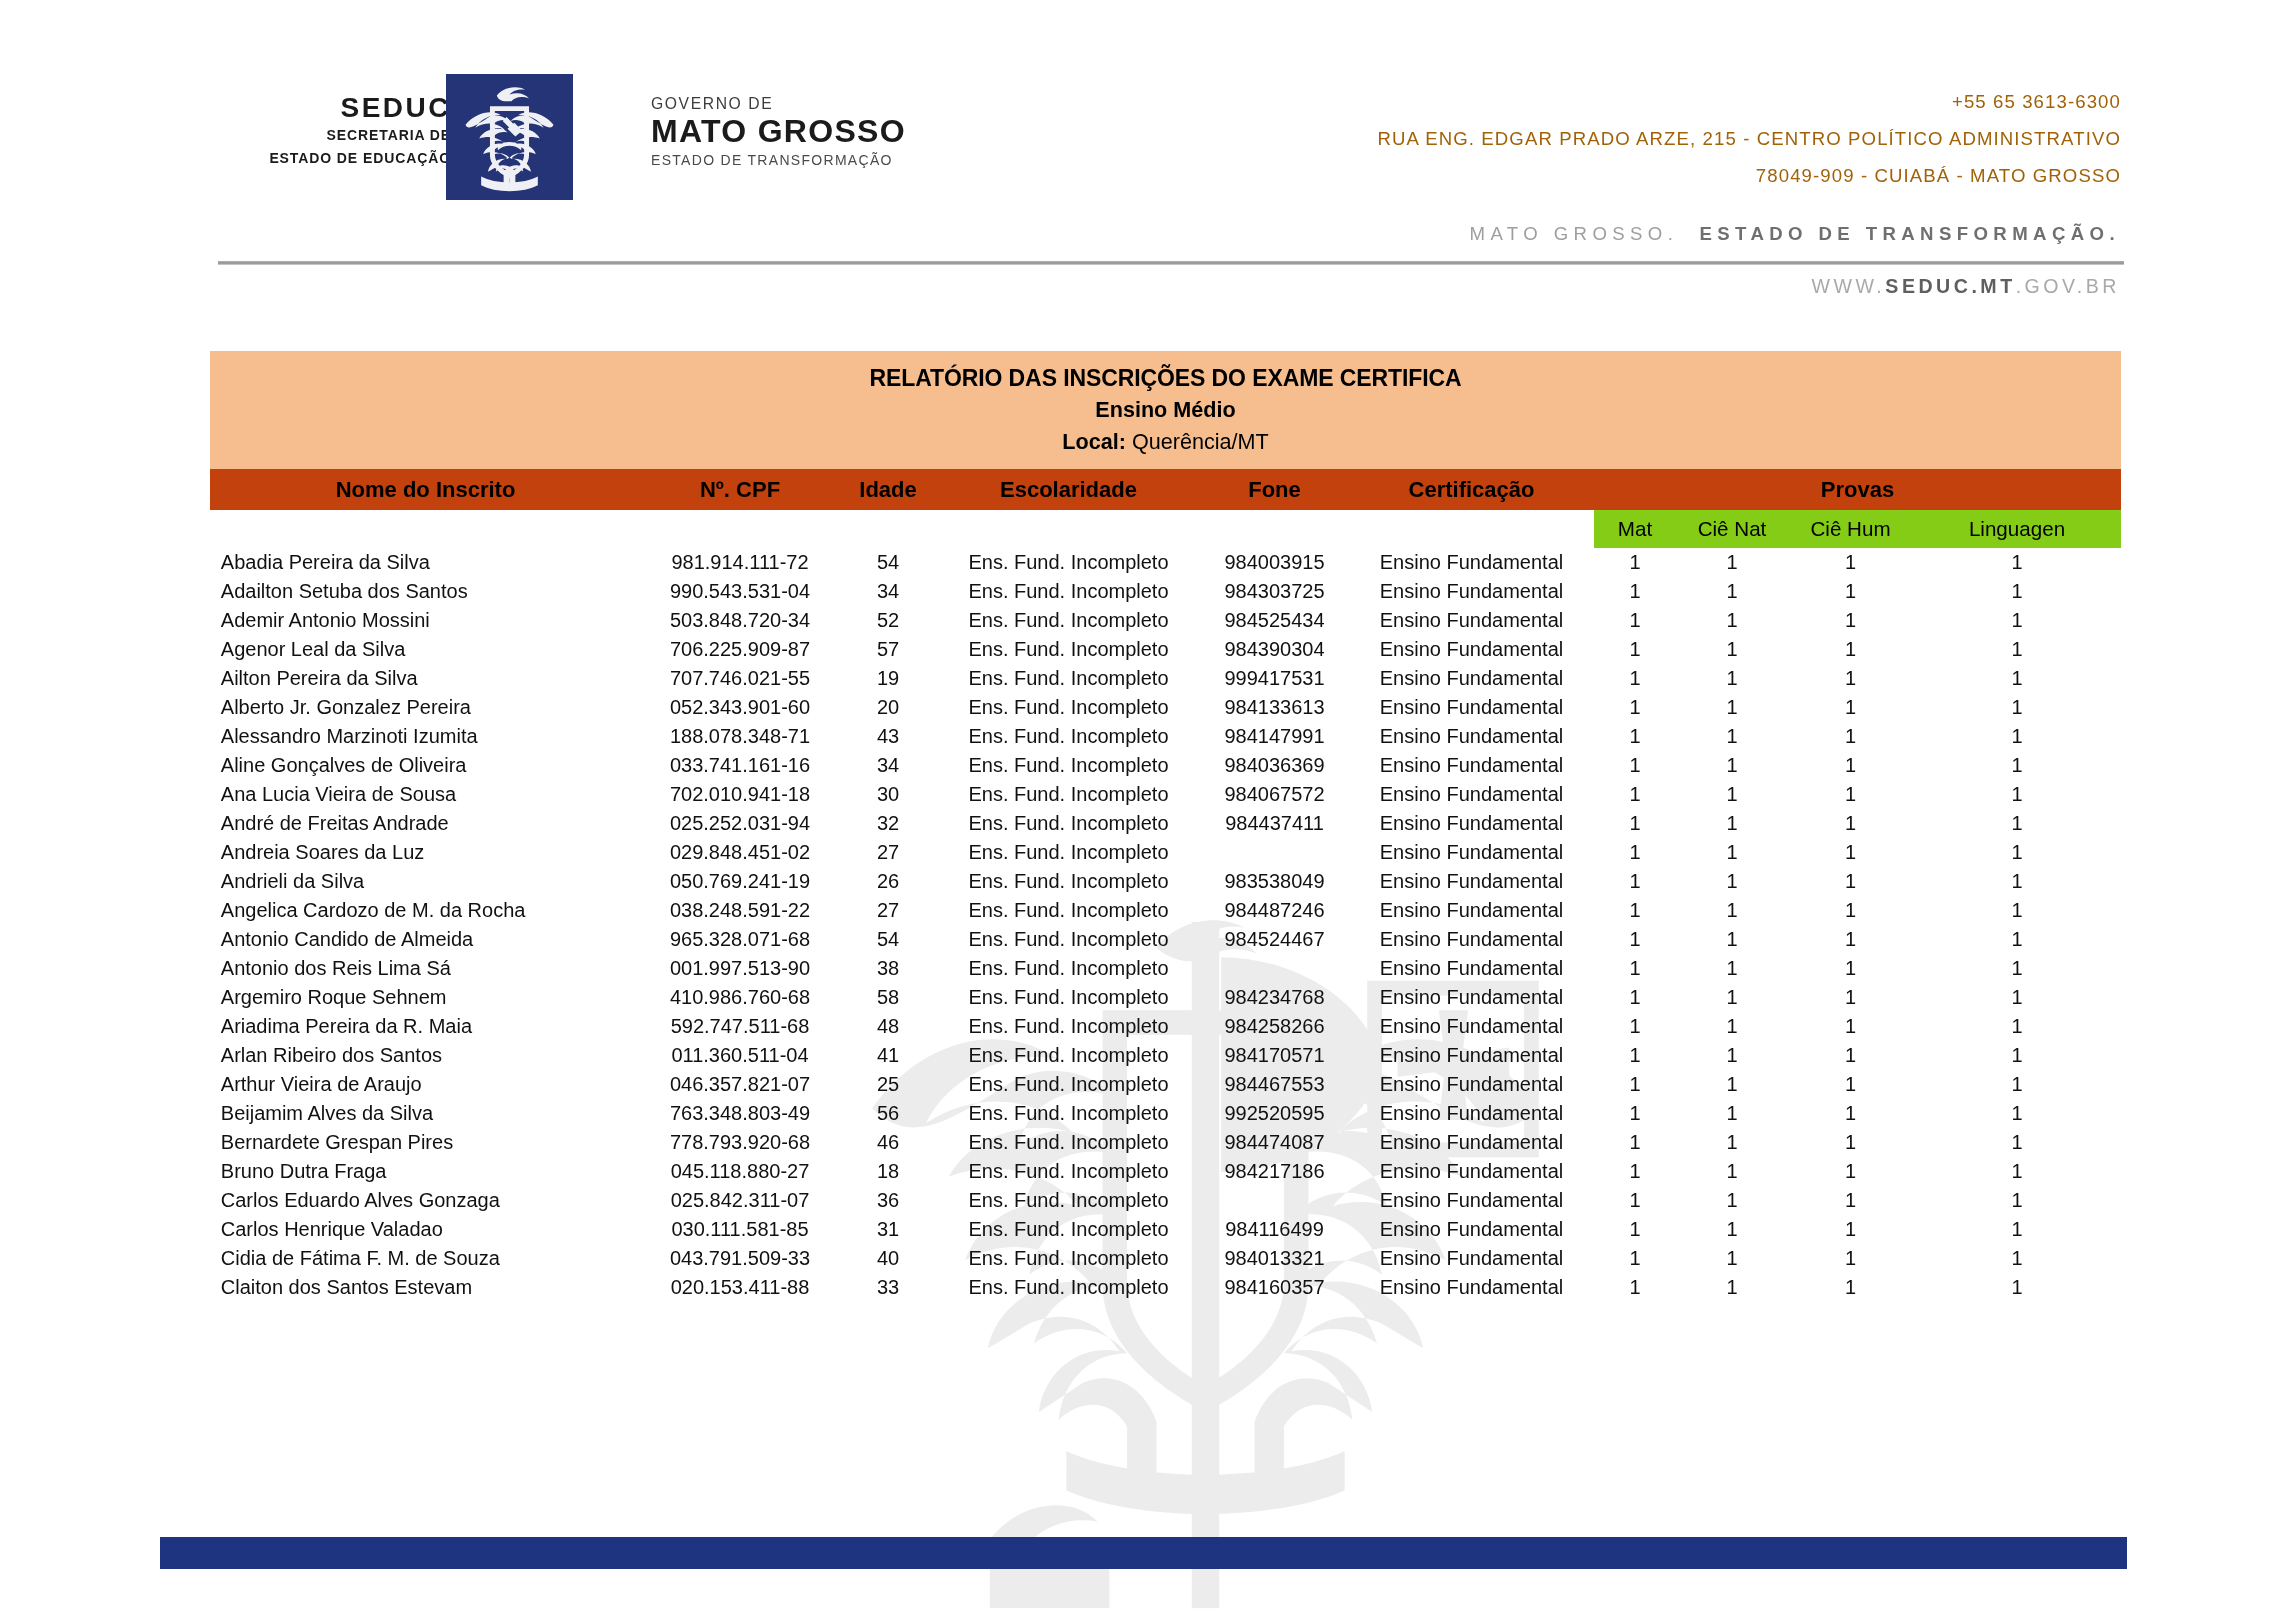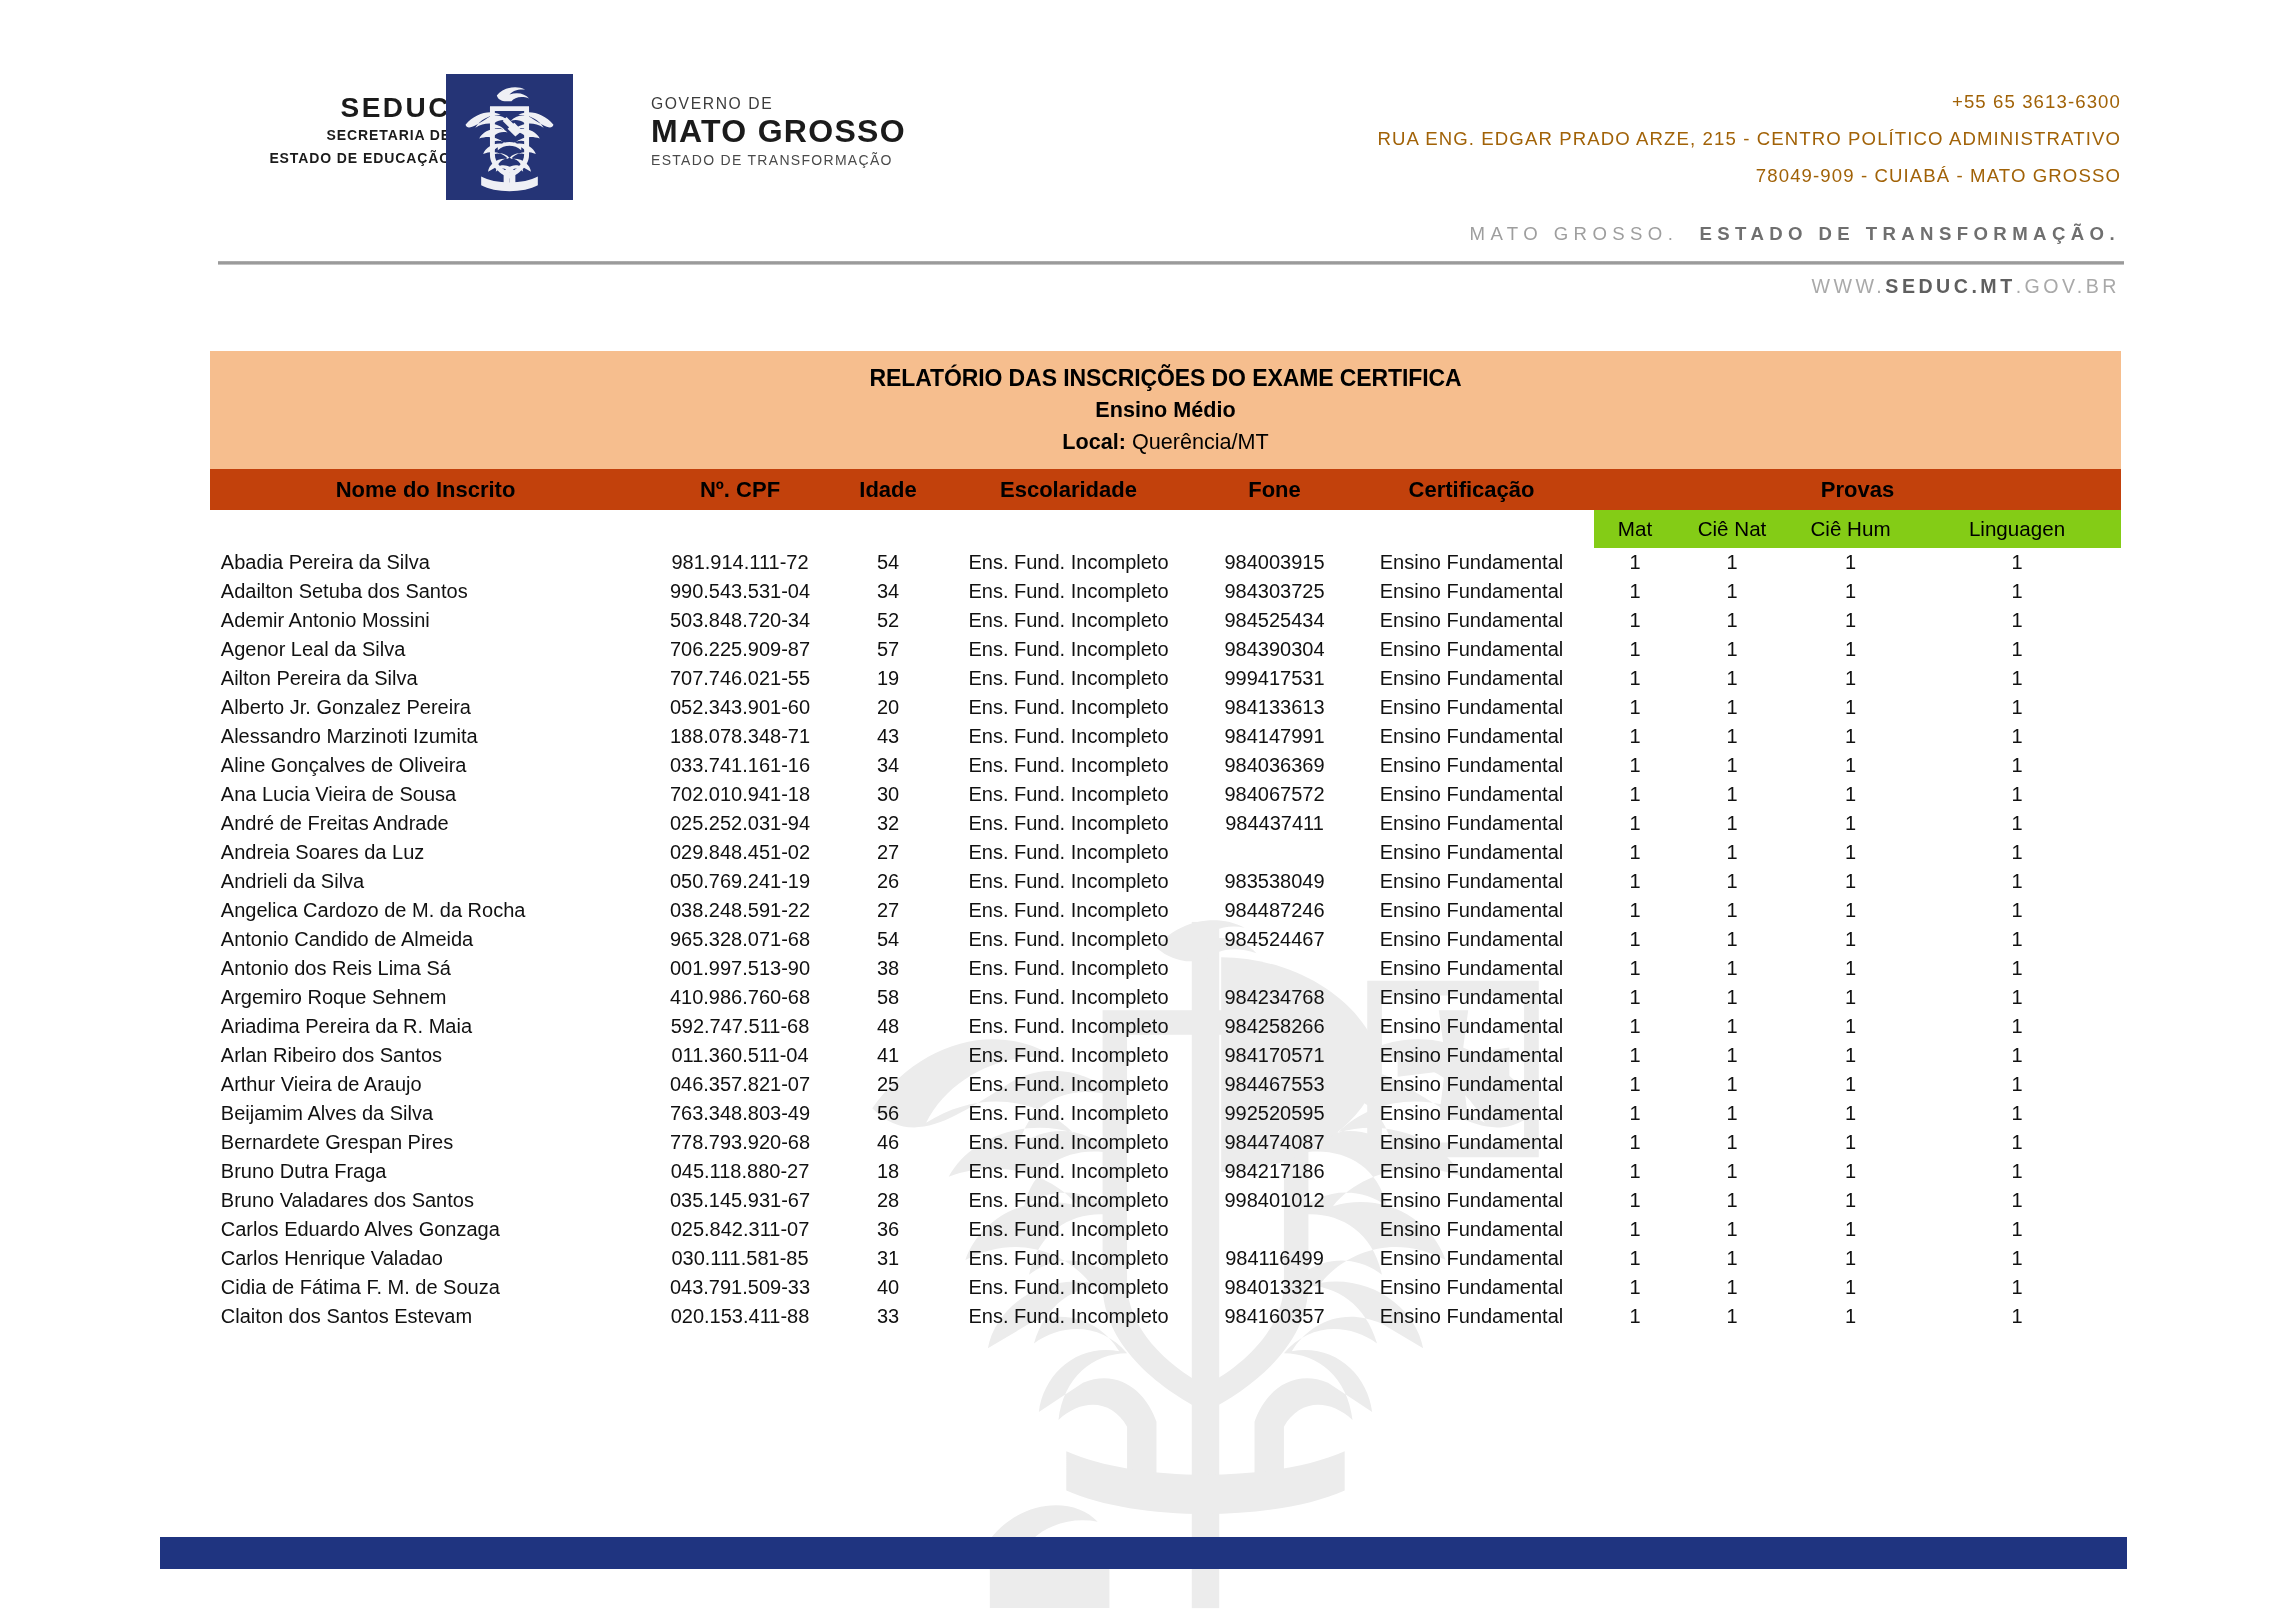--- a/index.html
+++ b/index.html
@@ -592,32 +592,20 @@
           <td class="c-idade">18</td>
           <td class="c-esc">Ens. Fund. Incompleto</td>
           <td class="c-fone">984217186</td>
           <td class="c-cert">Ensino Fundamental</td>
           <td class="c-p">1</td>
           <td class="c-p">1</td>
           <td class="c-p">1</td>
           <td class="c-p">1</td>
         </tr>
         <tr class="data">
-          <td class="c-nome">Bruno Valadares dos Santos</td>
-          <td class="c-cpf">035.145.931-67</td>
-          <td class="c-idade">28</td>
-          <td class="c-esc">Ens. Fund. Incompleto</td>
-          <td class="c-fone">998401012</td>
-          <td class="c-cert">Ensino Fundamental</td>
-          <td class="c-p">1</td>
-          <td class="c-p">1</td>
-          <td class="c-p">1</td>
-          <td class="c-p">1</td>
-        </tr>
-        <tr class="data">
           <td class="c-nome">Carlos Eduardo Alves Gonzaga</td>
           <td class="c-cpf">025.842.311-07</td>
           <td class="c-idade">36</td>
           <td class="c-esc">Ens. Fund. Incompleto</td>
           <td class="c-fone"></td>
           <td class="c-cert">Ensino Fundamental</td>
           <td class="c-p">1</td>
           <td class="c-p">1</td>
           <td class="c-p">1</td>
           <td class="c-p">1</td>

